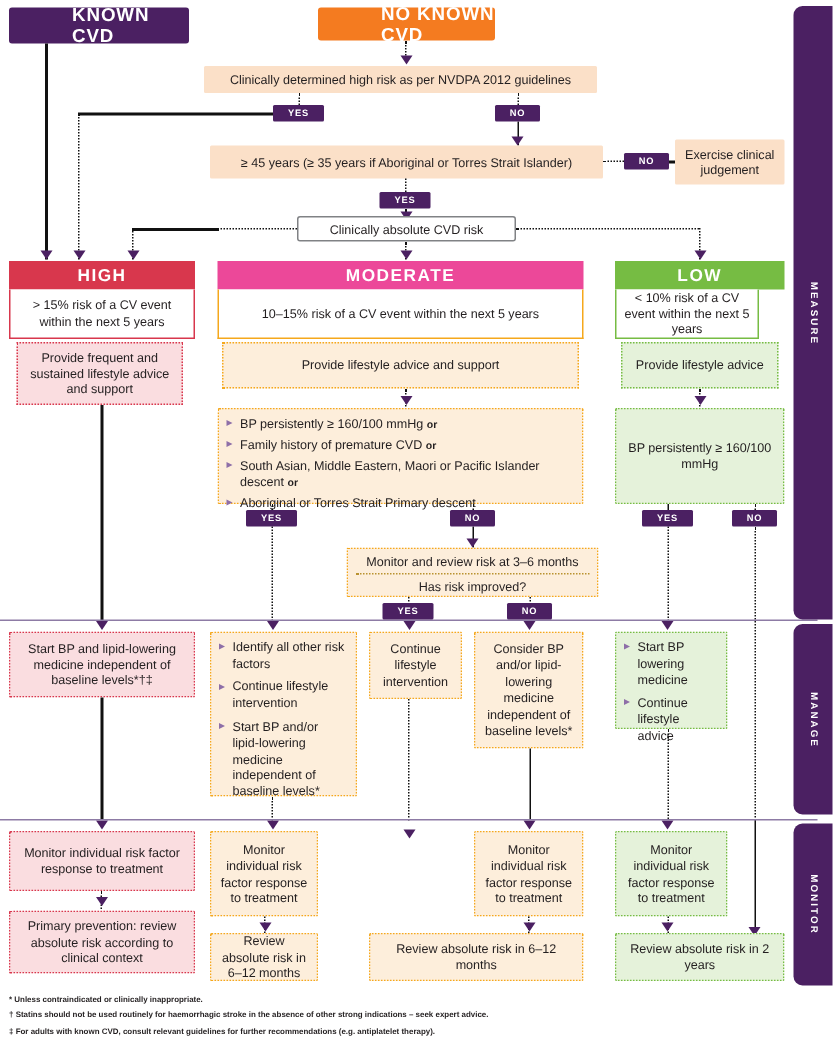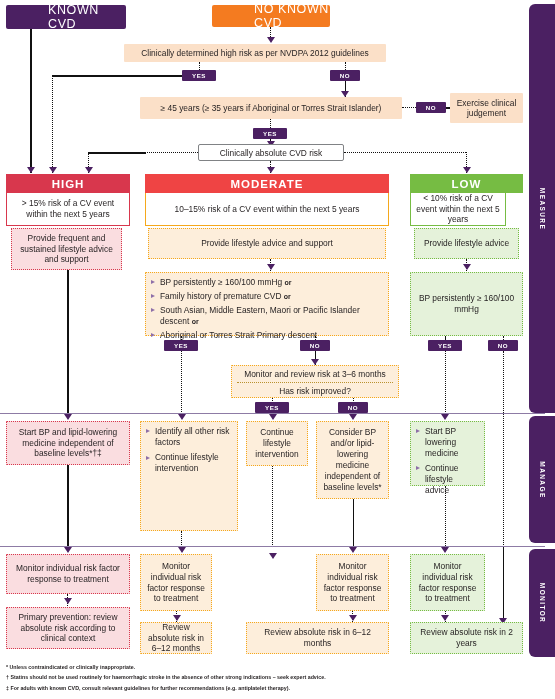--- a/index.html
+++ b/index.html
@@ -7,21 +7,21 @@
     width:555px;height:699px;position:relative;overflow:hidden;
     font-family:"Liberation Sans","DejaVu Sans",sans-serif;
     color:#231f20;
   }
   .canvas{position:absolute;left:0;top:0;width:555px;height:699px;}
   .abs{position:absolute;box-sizing:border-box;}
 
   
   .pill{
     display:flex;align-items:center;justify-content:center;
-    color:#fff;font-weight:normal;letter-spacing:.6px;font-size:12.5px;
+    color:#fff;font-weight:bold;letter-spacing:.6px;font-size:12.5px;
     border-radius:2px;
     padding-left:42px;
   }
   .pill.purple{background:#4b2062;}
   .pill.orange{background:#f47b20;}
 
   
   .peach{
     background:#fbe0c8;
     display:flex;align-items:center;justify-content:center;
@@ -43,21 +43,21 @@
     display:flex;align-items:center;justify-content:center;
     border-radius:1px;z-index:6;
   }
 
   
   .cathead{
     color:#fff;font-weight:bold;font-size:11.5px;letter-spacing:1px;
     display:flex;align-items:center;justify-content:center;
   }
   .cathead.high{background:#d8374d;}
-  .cathead.mod{background:#ef4444;}
+  .cathead.mod{background:#ec4899;}
   .cathead.low{background:#76bc43;}
 
   .catbody{
     background:#fff;display:flex;align-items:center;justify-content:center;
     text-align:center;font-size:8.4px;line-height:1.3;padding:2px 5px;
   }
   .catbody.high{border:1px solid #d8374d;border-top:none;}
   .catbody.mod{border:1px solid #f5a81c;border-top:none;}
   .catbody.low{border:1px solid #76bc43;border-top:none;}
 
@@ -138,21 +138,21 @@
   <div class="abs pill purple" style="left:6px;top:5px;width:120px;height:24px;">
     <span>KNOWN CVD</span>
   </div>
   <div class="abs pill orange" style="left:212px;top:5px;width:118px;height:22px;">
     <span>NO KNOWN CVD</span>
   </div>
 
   <div class="abs vdot" style="left:270px;top:27px;height:12px;"></div>
   <div class="abs arrow" style="left:266.5px;top:37px;"></div>
 
-  <div class="abs peach" style="left:124px;top:44px;width:262px;height:18px;align-items:center;">
+  <div class="abs peach" style="left:136px;top:44px;width:262px;height:18px;align-items:center;">
     <span>Clinically determined high risk as per NVDPA 2012 guidelines</span>
   </div>
 
   <div class="abs vdot" style="left:199px;top:62px;height:8px;"></div>
   <div class="abs chip" style="left:182px;top:70px;width:34px;height:11px;">
     <span>YES</span>
   </div>
 
   <div class="abs hline" style="left:52px;top:75px;width:131px;"></div>
   <div class="abs vdot" style="left:52px;top:75px;height:98px;"></div>
@@ -312,20 +312,21 @@
   <div class="abs dbox red center" style="left:6px;top:421px;width:124px;height:44px;">
     <span>Start BP and lipid-lowering medicine independent of baseline levels*†‡</span>
   </div>
   <div class="abs vline" style="left:67px;top:465px;height:81px;"></div>
   <div class="abs arrow" style="left:63.5px;top:547px;"></div>
 
   <div class="abs dbox amber" style="left:140px;top:421px;width:98px;height:110px;">
     <ul class="bullets">
       <li><span>Identify all other risk factors</span></li>
       <li><span>Continue lifestyle intervention</span></li>
+      <li><span>Start BP and/or lipid-lowering medicine independent of baseline levels*</span></li>
     </ul>
   </div>
   <div class="abs vdot" style="left:181px;top:531px;height:16px;"></div>
   <div class="abs arrow" style="left:177.5px;top:547px;"></div>
 
   <div class="abs dbox amber center" style="left:246px;top:421px;width:62px;height:45px;">
     <span>Continue lifestyle intervention</span>
   </div>
   <div class="abs vdot" style="left:272px;top:466px;height:81px;"></div>
   <div class="abs arrow" style="left:268.5px;top:553px;"></div>

